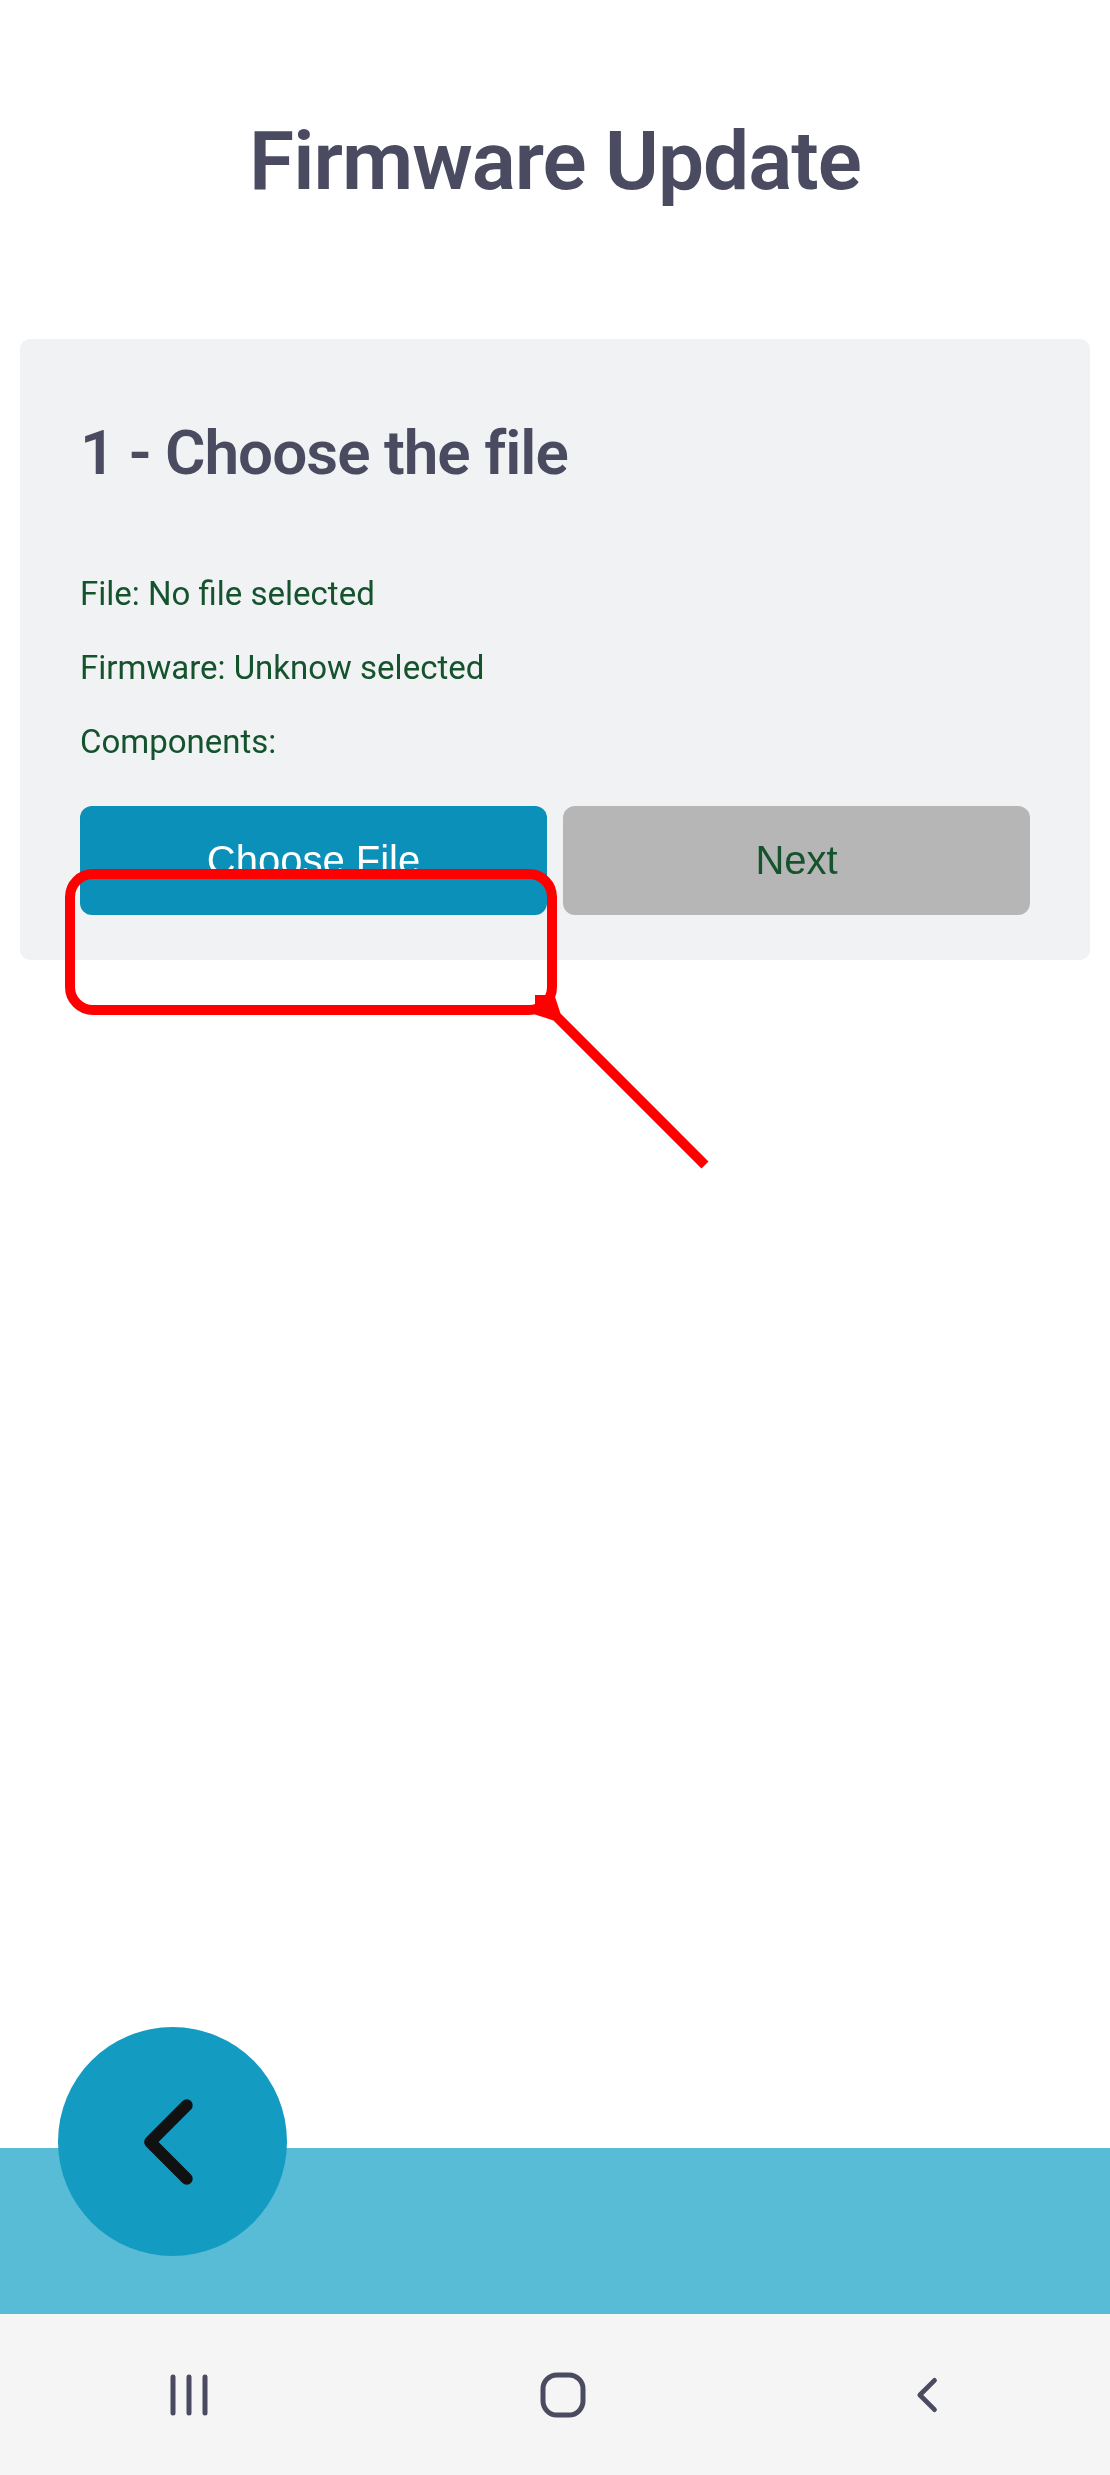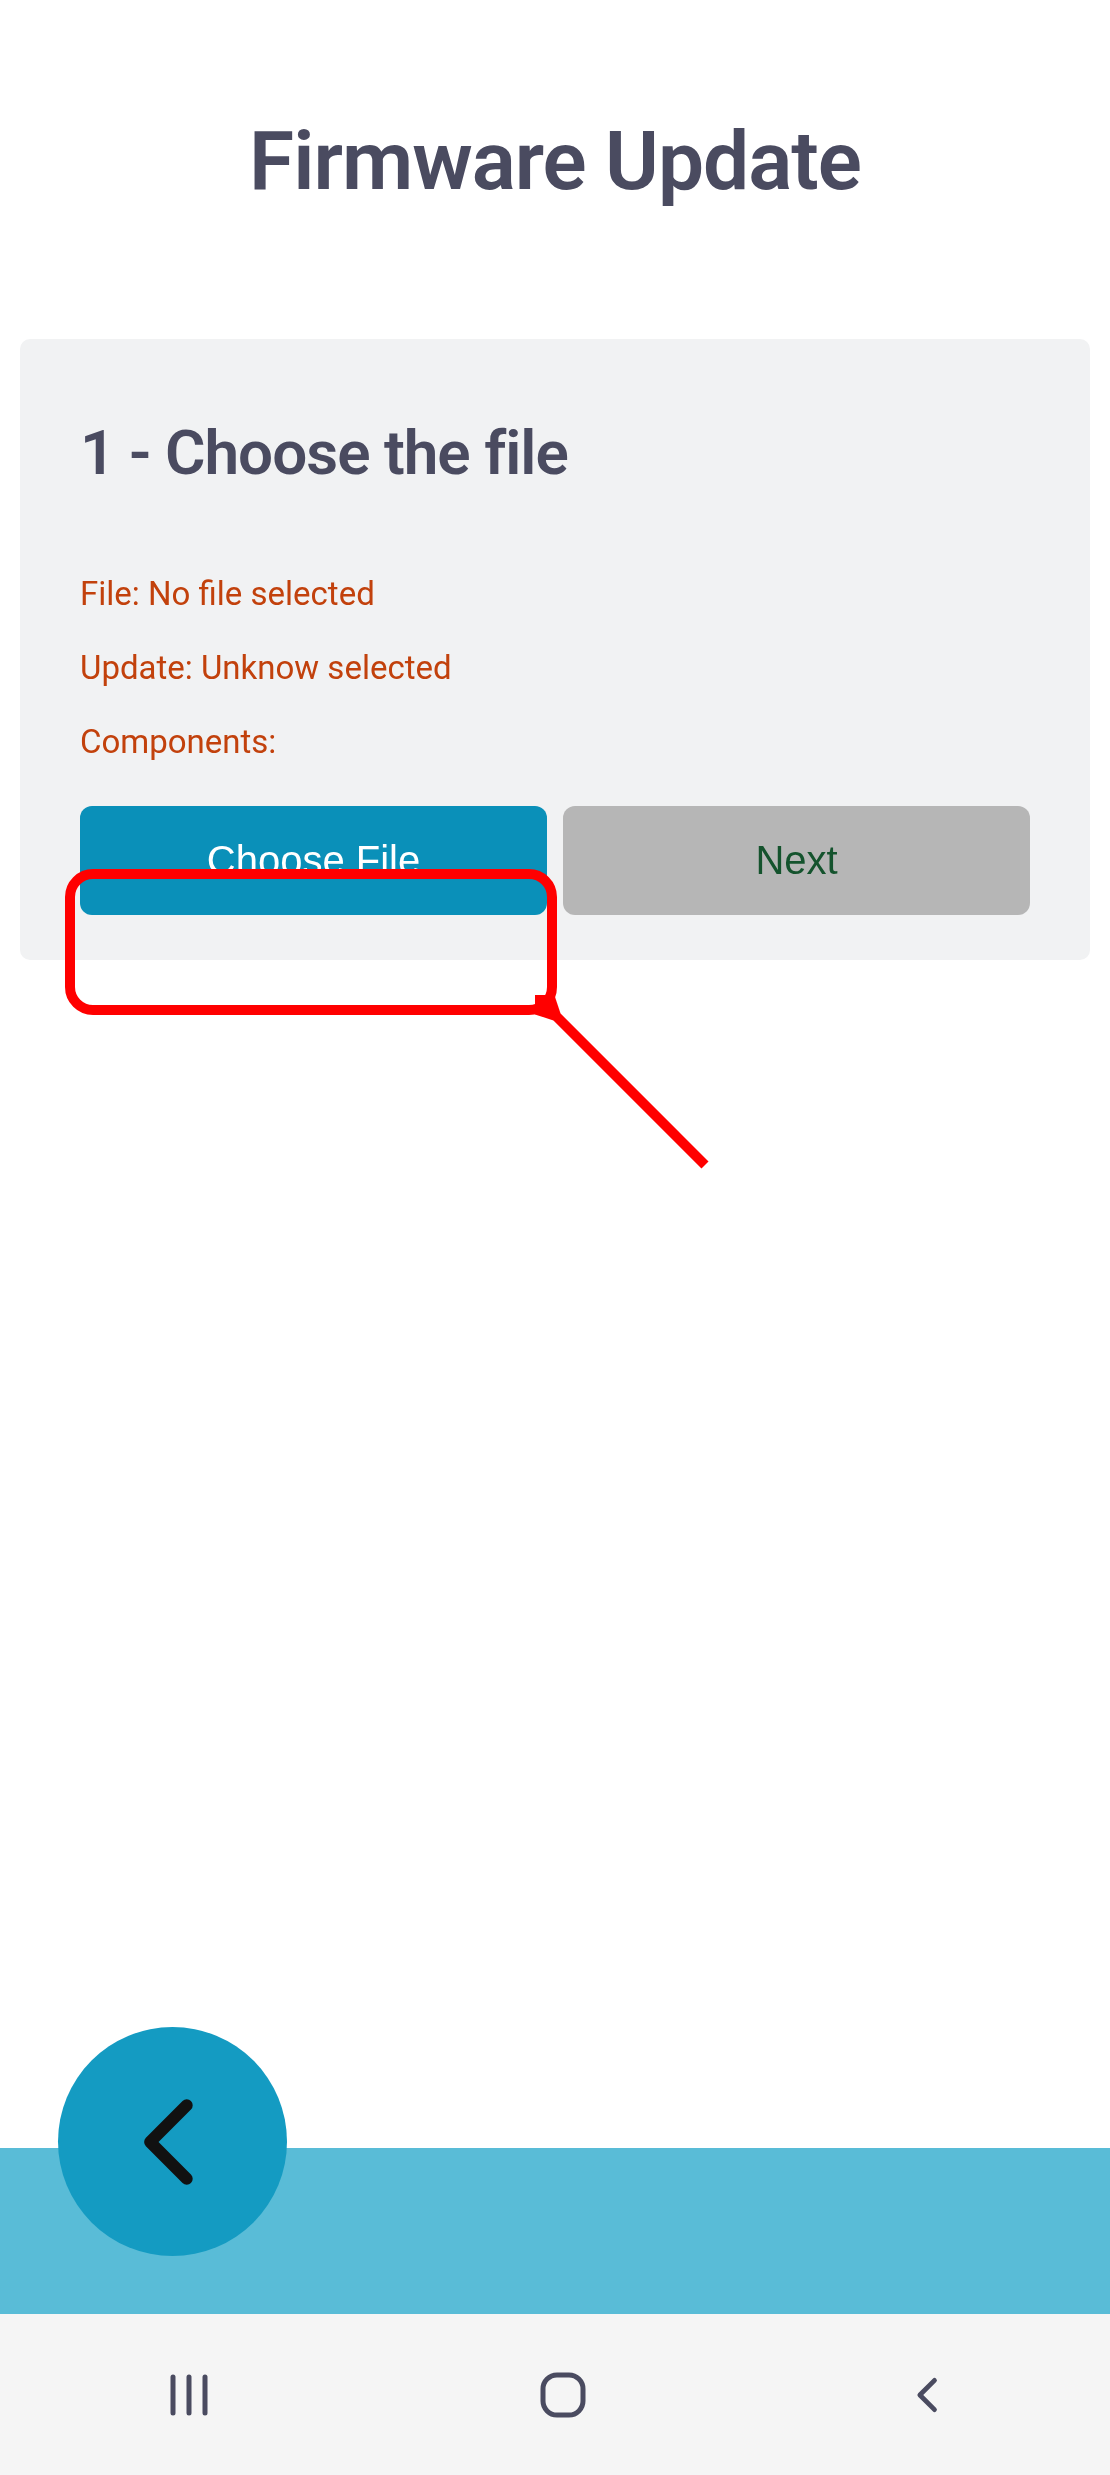--- a/index.html
+++ b/index.html
@@ -27,21 +27,21 @@
       border-radius: 10px;
       padding: 77px 60px 45px 60px;
     }
     .card-title {
       font-size: 62px;
       font-weight: 600;
       color: #4a4b60;
       margin-bottom: 85px;
       letter-spacing: -1px;
     }
-    .info-rows { color: #c2410c; font-size: 33px; }
+    .info-rows { color: #14532d; font-size: 33px; }
     .info-row { display: flex; justify-content: space-between; margin-bottom: 35px; }
     .info-item { display: inline; }
     .button-row {
       display: flex;
       gap: 16px;
       margin-top: 45px;
     }
     .btn {
       flex: 1;
       height: 109px;
@@ -116,21 +116,21 @@
 
   <div class="info-rows">
     <div class="info-row">
       <span class="info-item">
         <span>File:</span>
         <span>No file selected</span>
       </span>
     </div>
     <div class="info-row">
       <span class="info-item">
-        <span>Update:</span>
+        <span>Firmware:</span>
         <span>Unknow selected</span>
       </span>
     </div>
     <div class="info-row">
       <span class="info-item">
         <span>Components:</span>
         <span></span>
       </span>
     </div>
   </div>

